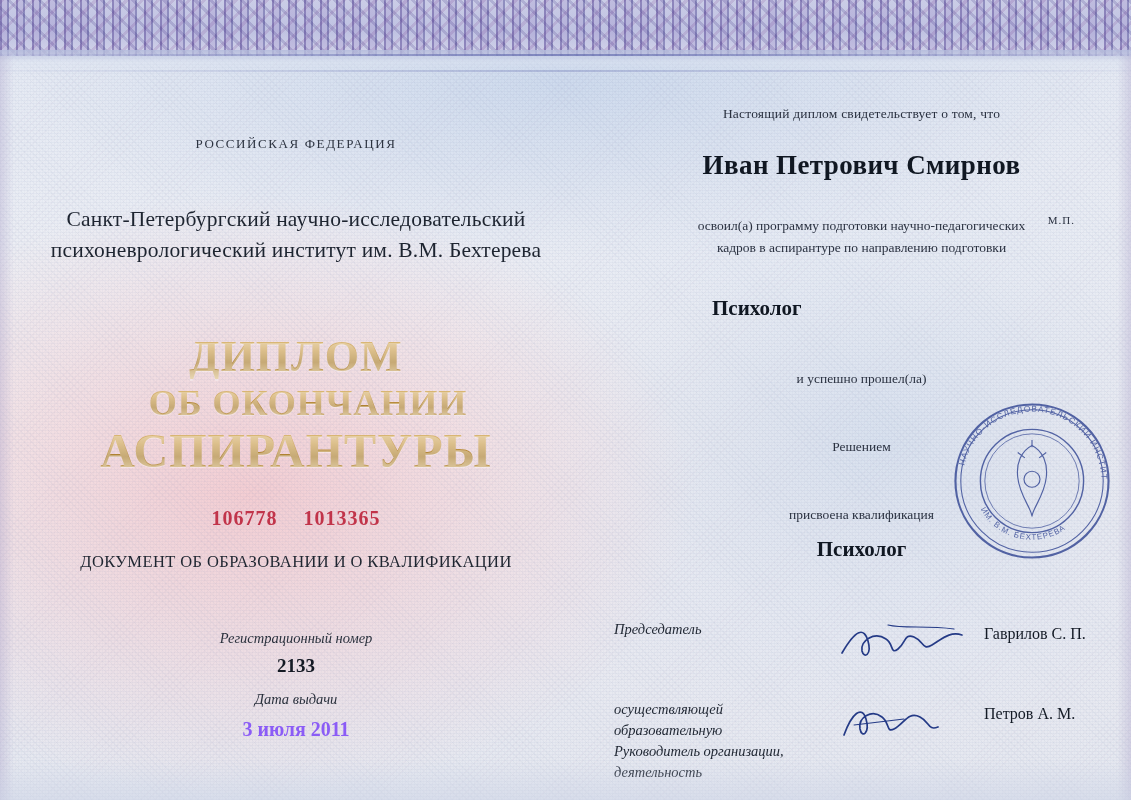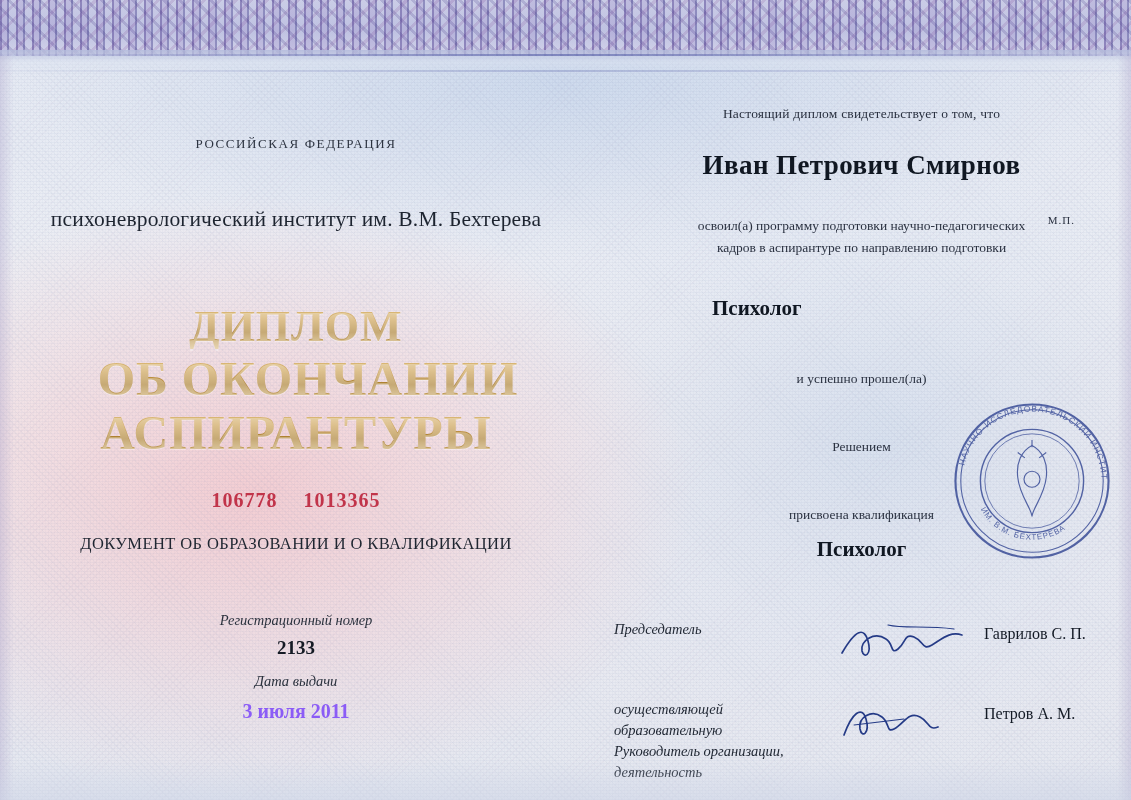--- a/index.html
+++ b/index.html
@@ -126,21 +126,21 @@
     font-family: "Liberation Serif", serif;
     font-weight: bold;
     letter-spacing: 1px;
     background: linear-gradient(180deg, #e8cf9a 0%, #c99d4e 35%, #a87c2c 62%, #dcc089 100%);
     -webkit-background-clip: text;
     background-clip: text;
     color: transparent;
     text-shadow: 0 1px 0 rgba(255,255,255,0.35);
   }
   .title-line.l1 { font-size: 44px; }
-  .title-line.l2 { font-size: 48px; margin-top: 6px; margin-left: 24px; }
+  .title-line.l2 { font-size: 36px; margin-top: 6px; margin-left: 24px; }
   .title-line.l3 { font-size: 48px; margin-top: 6px; }
 
   .serials {
     margin-top: 32px;
     color: #c1344a;
     font-size: 20px;
     font-weight: bold;
     letter-spacing: 1px;
   }
   .serials .sp { display: inline-block; width: 26px; }
@@ -300,20 +300,21 @@
   <div class="band-rule r1"></div>
   <div class="band-rule r2"></div>
   <div class="left-edge"></div>
   <div class="right-edge"></div>
 
   <div class="col-left">
 
     <div class="country">РОССИЙСКАЯ ФЕДЕРАЦИЯ</div>
 
     <div class="institute">
+      <div>Санкт-Петербургский научно-исследовательский</div>
       <div>психоневрологический институт им. В.М. Бехтерева</div>
     </div>
 
     <div class="title-block">
       <div class="title-line l1">ДИПЛОМ</div>
       <div class="title-line l2">ОБ ОКОНЧАНИИ</div>
       <div class="title-line l3">АСПИРАНТУРЫ</div>
     </div>
 
     <div class="serials">

